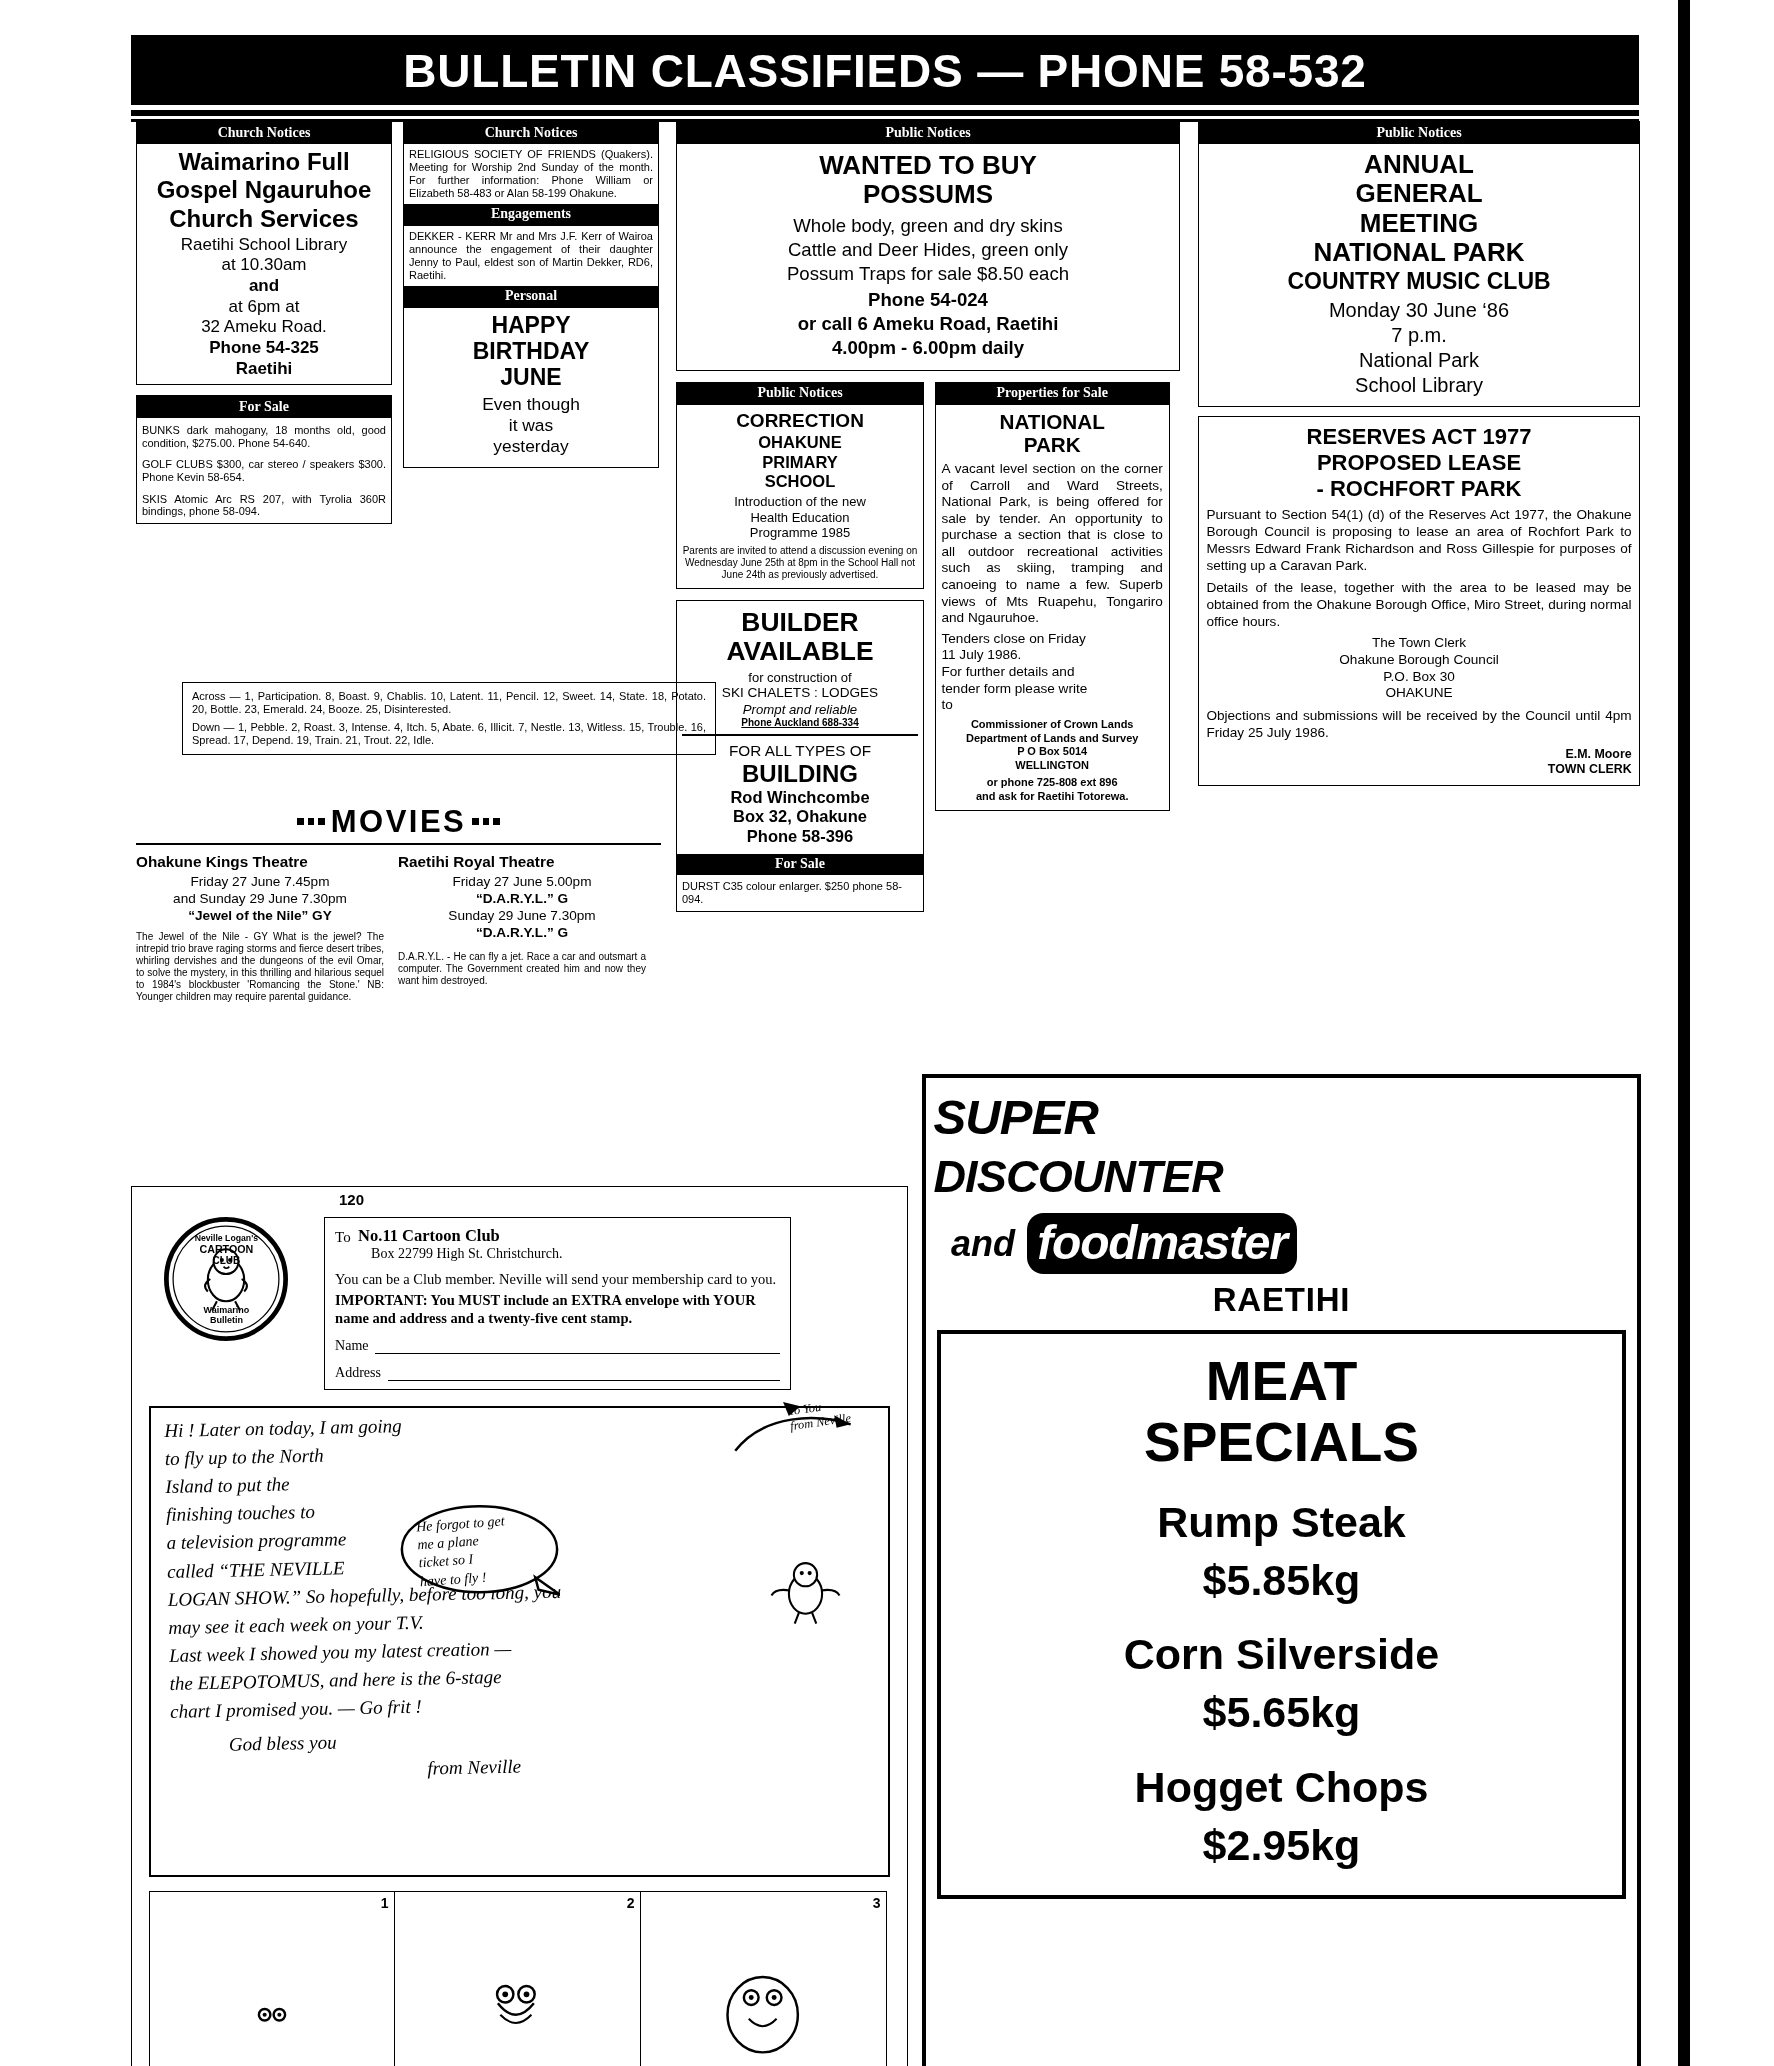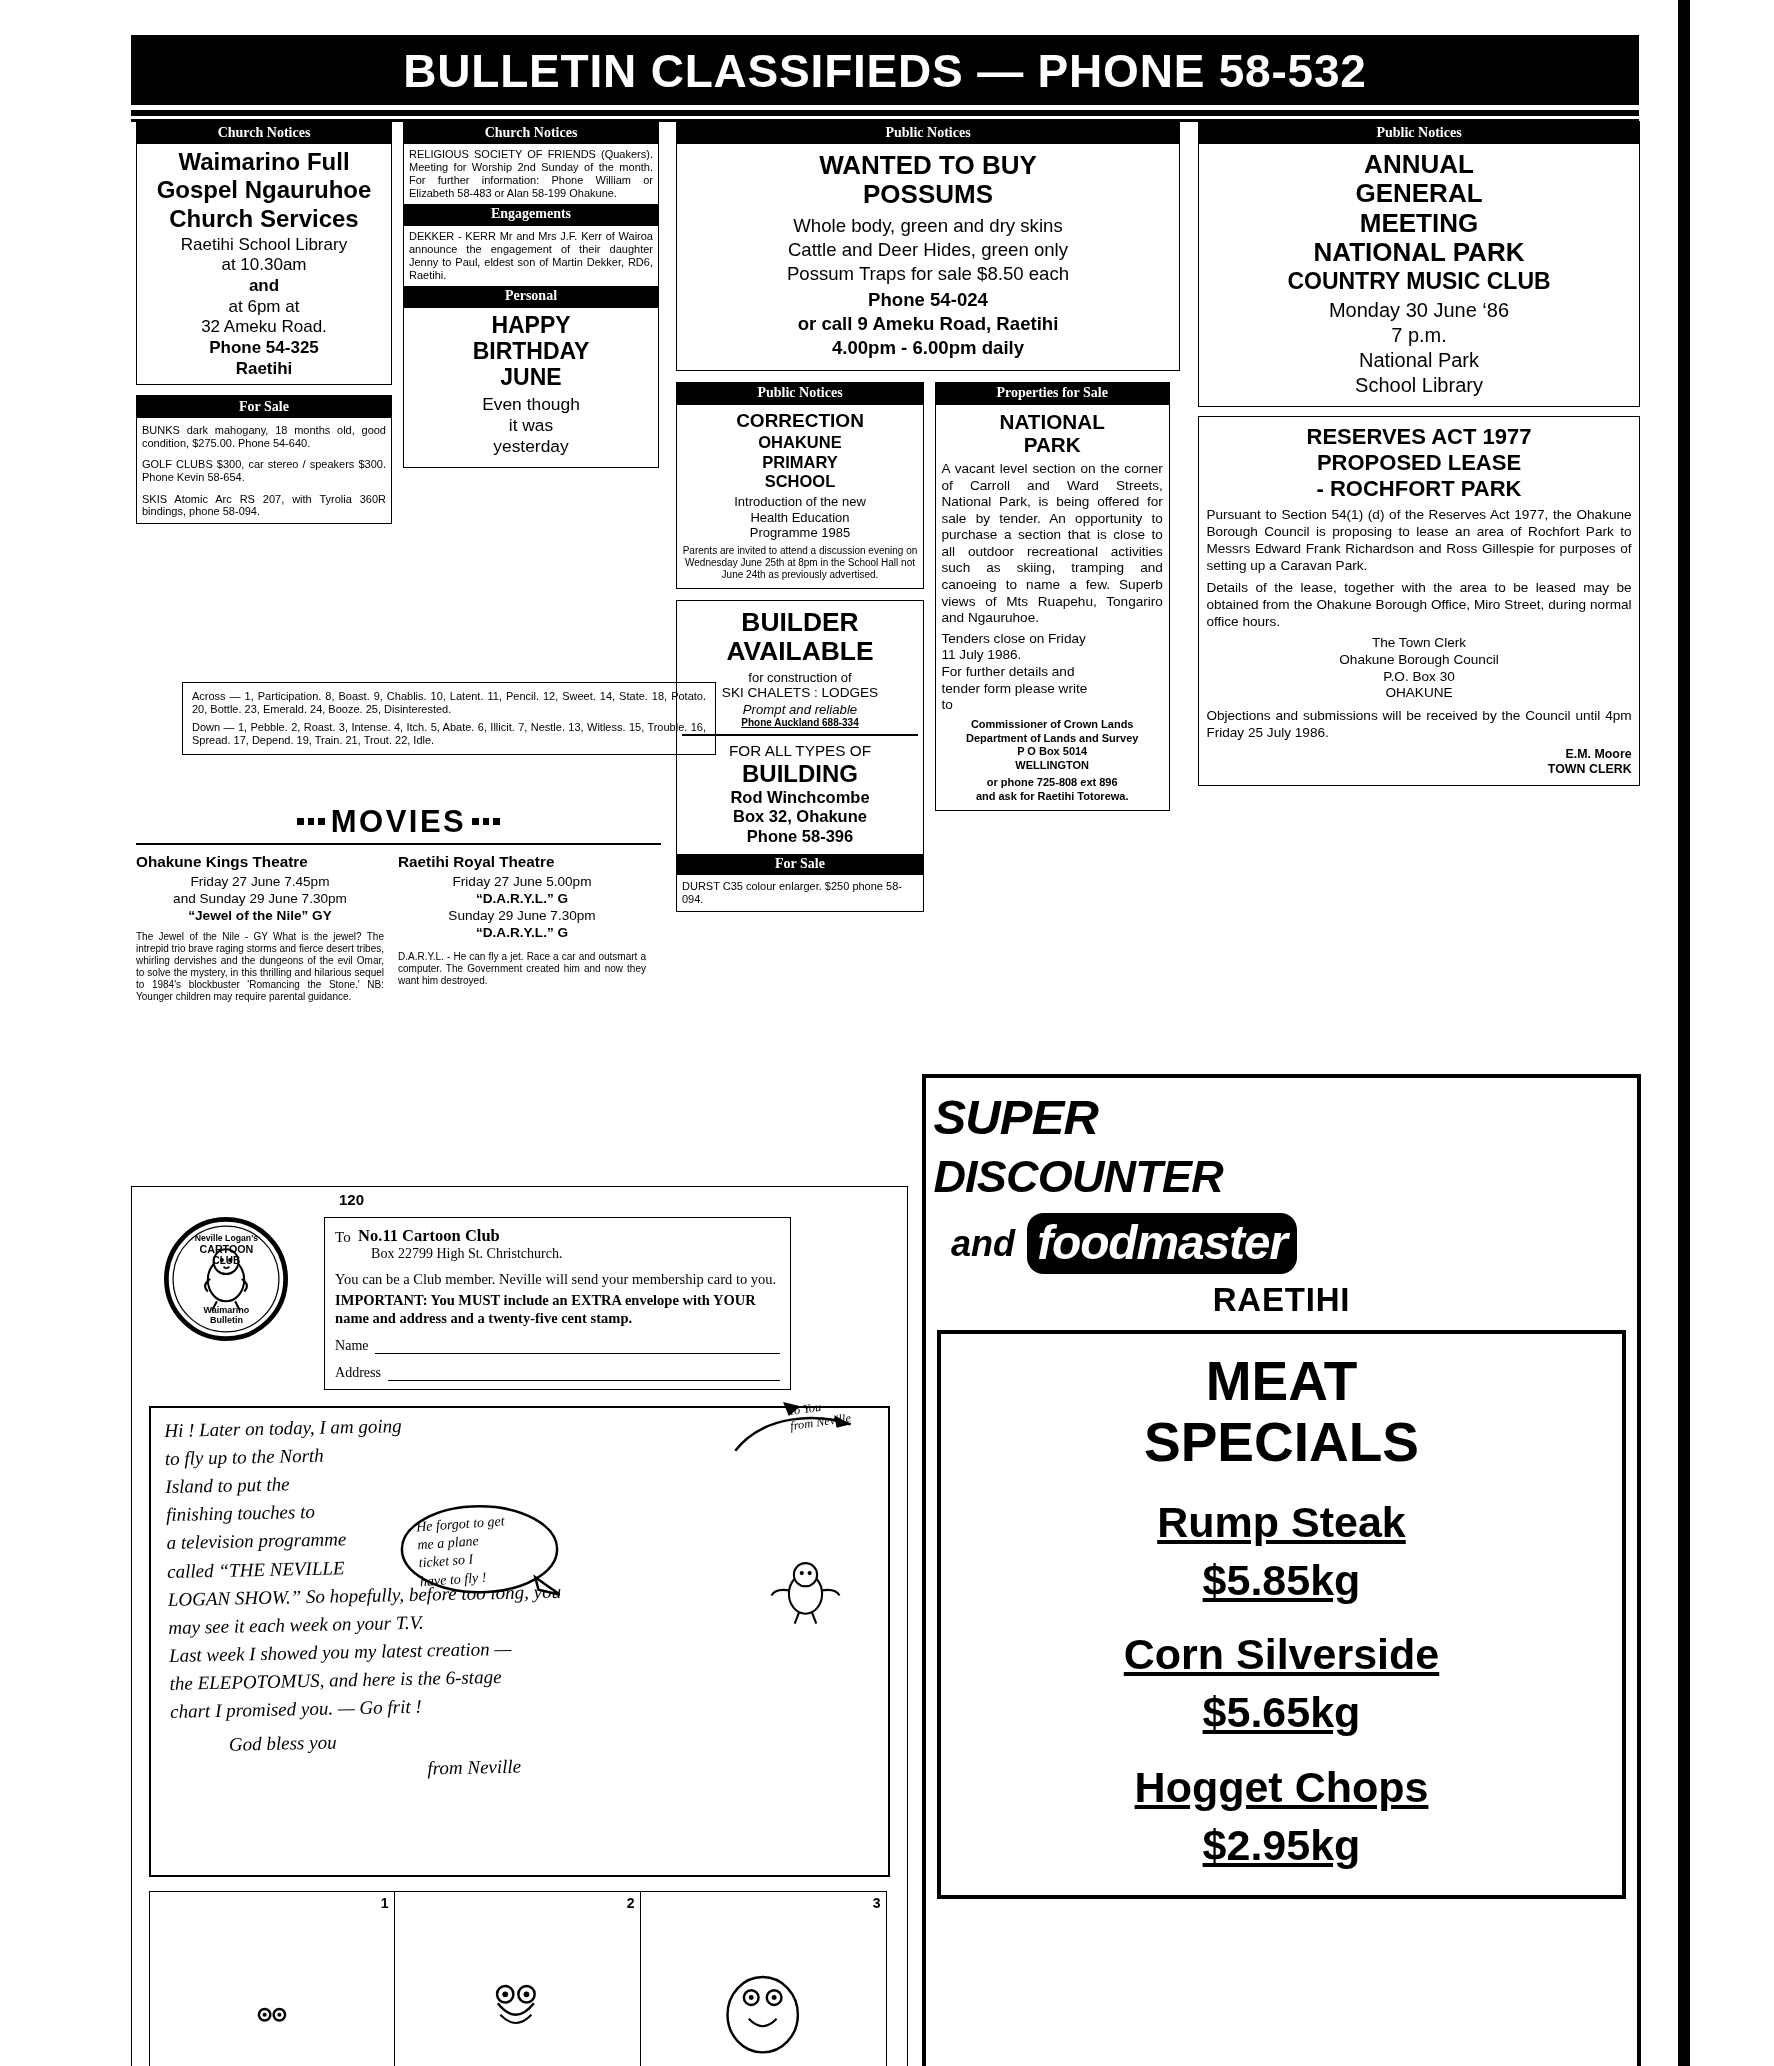--- a/index.html
+++ b/index.html
@@ -60,21 +60,21 @@
   .discounter { font-size:45px; font-weight:bold; font-style:italic; letter-spacing:-0.8px;}
   .and-word { font-size:36px; font-style:italic; font-weight:bold; }
   .foodmaster {
     font-size:48px; font-weight:bold; font-style:italic;
     background:#000; color:#fff; padding:1.7px 10.7px 4.1px 10.7px; border-radius:16.5px;
     letter-spacing:-1.2px;
   }
   .raetihi-word { font-size:33px; font-weight:bold; text-align:center; letter-spacing:0.8px;}
   .meat-box { border:4.1px solid #000; margin:10.7px; padding:16.5px 0 20.7px 0; text-align:center; }
   .meat-title { font-size:55px; font-weight:bold; line-height:1.12; }
-  .meat-item { font-size:43px; font-weight:bold; line-height:1.35;text-decoration:underline; }
+  .meat-item { font-size:43px; font-weight:bold; line-height:1.35; }
 
   
   .cartoon-outer { border:1.7px solid #000; }
   .stamp {
     width:124px; height:124px; border-radius:50%;
     border:3.7px solid #000; display:flex; align-items:center; justify-content:center;
     text-align:center; font-size:9px; font-weight:bold; line-height:1.15;
     position:relative;
   }
   .coupon { border:1.7px solid #000; padding:7.4px 10px; }
@@ -206,21 +206,21 @@
           <div>WANTED TO BUY</div>
           <div>POSSUMS</div>
         </div>
         <div style="font-size:18.6px; line-height:1.3; margin-top:4.1px;">
           <div>Whole body, green and dry skins</div>
           <div>Cattle and Deer Hides, green only</div>
           <div>Possum Traps for sale $8.50 each</div>
         </div>
         <div class="b" style="font-size:18.6px; line-height:1.3; margin-top:1.7px;">
           <div>Phone 54-024</div>
-          <div>or call 9 Ameku Road, Raetihi</div>
+          <div>or call 6 Ameku Road, Raetihi</div>
           <div>4.00pm - 6.00pm daily</div>
         </div>
       </div>
     </div>
 
     <div style="display:flex; gap:10.7px; margin-top:10.7px;">
 
       <div style="width:248px;">
         <div class="box">
           <div class="hdrbar">Public Notices</div>

